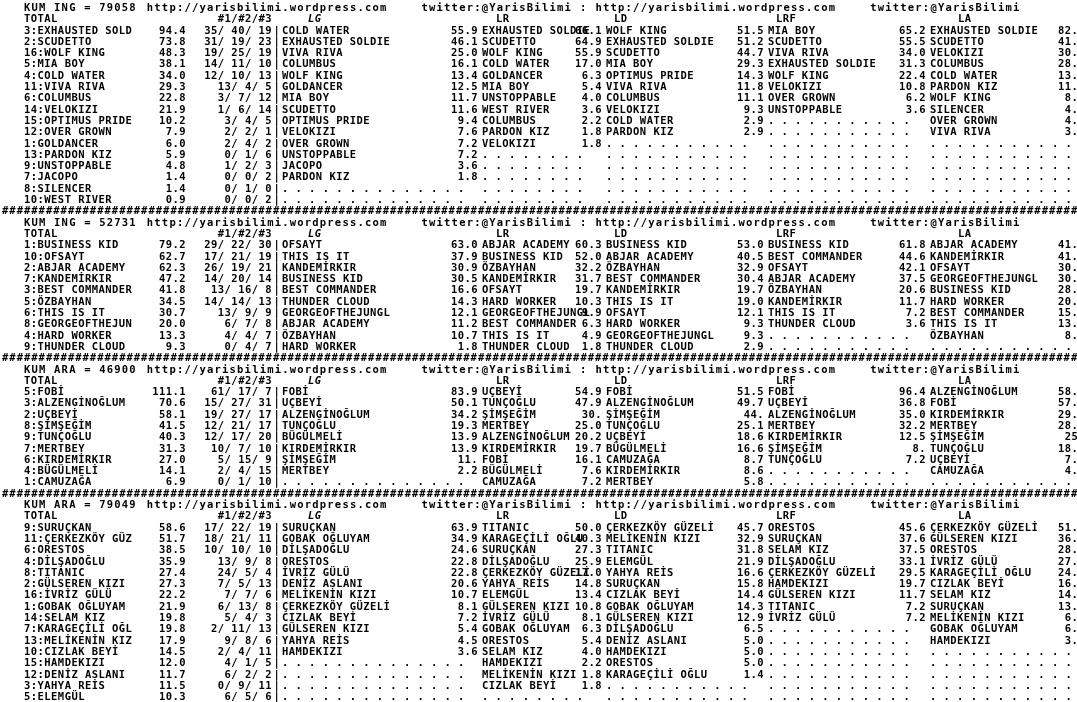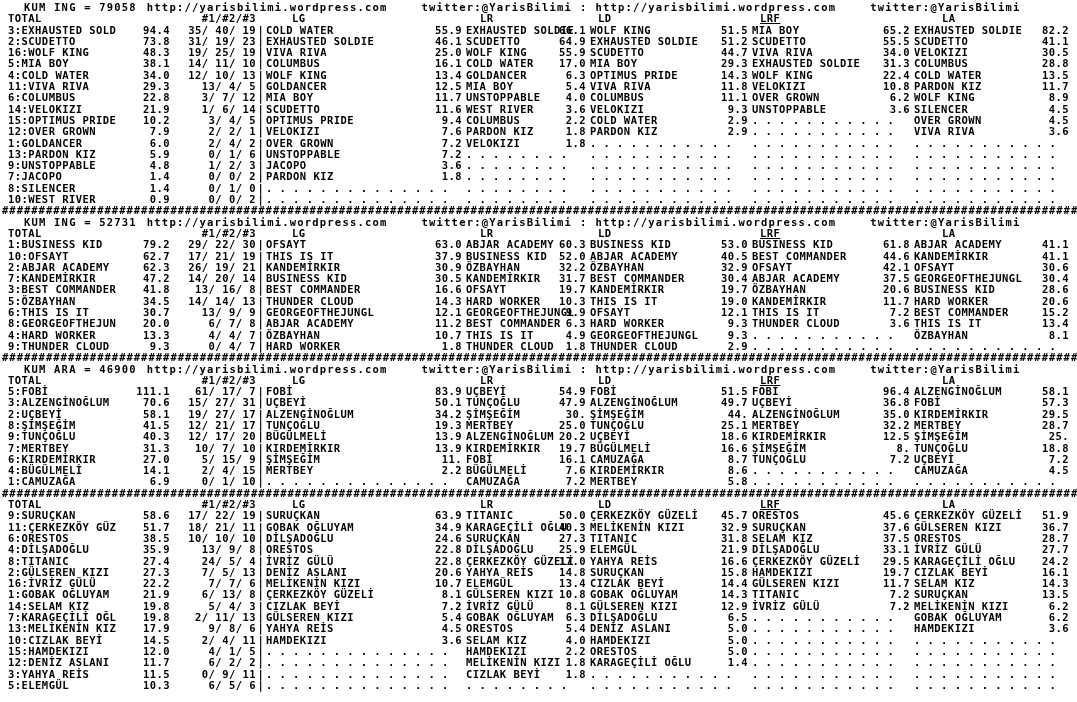--- a/index.html
+++ b/index.html
@@ -12,29 +12,29 @@
   #report{padding-top:2px;}
   .hline{height:11.3px;padding-left:24px;white-space:pre;letter-spacing:1.2px;overflow:hidden;}
   .hline .url{margin-left:10px;}
   .hline .tw{margin-left:34px;}
   .hline .colon{margin-left:8px;}
   .hline .url2{margin-left:8px;}
   .sep{height:11.3px;letter-spacing:1.0px;overflow:hidden;white-space:pre;padding-left:2px;}
   .row{
     display:grid;
     grid-template-columns:122px 40px 86px 10px 166px 30px 4px 86px 34px 4px 120px 38px 4px 122px 36px 4px 118px 37px;
-    padding-left:8px;height:11.3px;white-space:pre;letter-spacing:0.45px;
+    padding-left:24px;height:11.3px;white-space:pre;letter-spacing:0.45px;
   }
   .row>div{overflow:visible;}
   .num{text-align:right;}
   .pipe{text-align:center;}
-  .hlg{padding-left:26px;}
+  .hlg{padding-left:26px;font-style:italic;}
   .hlr{padding-left:14px;}
   .hld{padding-left:8px;}
-  .hlrf{padding-left:8px;text-decoration:underline;}
+  .hlrf{padding-left:8px;}
   .hla{padding-left:28px;}
 </style>
 </head>
 <body>
 
 <div id="report">
     <div class="section">
       <div class="hline"><span class="title">KUM ING = 79058</span><span class="url">http://yarisbilimi.wordpress.com</span><span class="tw">twitter:@YarisBilimi</span><span class="colon">:</span><span class="url2">http://yarisbilimi.wordpress.com</span><span class="tw">twitter:@YarisBilimi</span></div>
       <div class="row colhead"><div class="name">TOTAL</div><div class="num"></div><div class="num">#1/#2/#3</div><div class="pipe"></div><div class="name hlg">LG</div><div class="num"></div><div></div><div class="name hlr">LR</div><div class="num"></div><div></div><div class="name hld">LD</div><div class="num"></div><div></div><div class="name hlrf">LRF</div><div class="num"></div><div></div><div class="name hla">LA</div><div class="num"></div></div>
       <div class="row"><div class="name">3:EXHAUSTED SOLD</div><div class="num">94.4</div><div class="num">35/ 40/ 19</div><div class="pipe">|</div><div class="name">COLD WATER</div><div class="num">55.9</div><div></div><div class="name">EXHAUSTED SOLDIE</div><div class="num">66.1</div><div></div><div class="name">WOLF KING</div><div class="num">51.5</div><div></div><div class="name">MIA BOY</div><div class="num">65.2</div><div></div><div class="name">EXHAUSTED SOLDIE</div><div class="num">82.2</div></div>
@@ -78,20 +78,21 @@
       <div class="row"><div class="name">2:UÇBEYİ</div><div class="num">58.1</div><div class="num">19/ 27/ 17</div><div class="pipe">|</div><div class="name">ALZENGİNOĞLUM</div><div class="num">34.2</div><div></div><div class="name">ŞİMŞEĞİM</div><div class="num">30.</div><div></div><div class="name">ŞİMŞEĞİM</div><div class="num">44.</div><div></div><div class="name">ALZENGİNOĞLUM</div><div class="num">35.0</div><div></div><div class="name">KIRDEMİRKIR</div><div class="num">29.5</div></div>
       <div class="row"><div class="name">8:ŞİMŞEĞİM</div><div class="num">41.5</div><div class="num">12/ 21/ 17</div><div class="pipe">|</div><div class="name">TUNÇOĞLU</div><div class="num">19.3</div><div></div><div class="name">MERTBEY</div><div class="num">25.0</div><div></div><div class="name">TUNÇOĞLU</div><div class="num">25.1</div><div></div><div class="name">MERTBEY</div><div class="num">32.2</div><div></div><div class="name">MERTBEY</div><div class="num">28.7</div></div>
       <div class="row"><div class="name">9:TUNÇOĞLU</div><div class="num">40.3</div><div class="num">12/ 17/ 20</div><div class="pipe">|</div><div class="name">BÜGÜLMELİ</div><div class="num">13.9</div><div></div><div class="name">ALZENGİNOĞLUM</div><div class="num">20.2</div><div></div><div class="name">UÇBEYİ</div><div class="num">18.6</div><div></div><div class="name">KIRDEMİRKIR</div><div class="num">12.5</div><div></div><div class="name">ŞİMŞEĞİM</div><div class="num">25.</div></div>
       <div class="row"><div class="name">7:MERTBEY</div><div class="num">31.3</div><div class="num">10/ 7/ 10</div><div class="pipe">|</div><div class="name">KIRDEMİRKIR</div><div class="num">13.9</div><div></div><div class="name">KIRDEMİRKIR</div><div class="num">19.7</div><div></div><div class="name">BÜGÜLMELİ</div><div class="num">16.6</div><div></div><div class="name">ŞİMŞEĞİM</div><div class="num">8.</div><div></div><div class="name">TUNÇOĞLU</div><div class="num">18.8</div></div>
       <div class="row"><div class="name">6:KIRDEMİRKIR</div><div class="num">27.0</div><div class="num">5/ 15/ 9</div><div class="pipe">|</div><div class="name">ŞİMŞEĞİM</div><div class="num">11.</div><div></div><div class="name">FOBİ</div><div class="num">16.1</div><div></div><div class="name">CAMUZAĞA</div><div class="num">8.7</div><div></div><div class="name">TUNÇOĞLU</div><div class="num">7.2</div><div></div><div class="name">UÇBEYİ</div><div class="num">7.2</div></div>
       <div class="row"><div class="name">4:BÜGÜLMELİ</div><div class="num">14.1</div><div class="num">2/ 4/ 15</div><div class="pipe">|</div><div class="name">MERTBEY</div><div class="num">2.2</div><div></div><div class="name">BÜGÜLMELİ</div><div class="num">7.6</div><div></div><div class="name">KIRDEMİRKIR</div><div class="num">8.6</div><div></div><div class="name">. . . . . . . . . . .</div><div class="num"></div><div></div><div class="name">CAMUZAĞA</div><div class="num">4.5</div></div>
       <div class="row"><div class="name">1:CAMUZAĞA</div><div class="num">6.9</div><div class="num">0/ 1/ 10</div><div class="pipe">|</div><div class="name">. . . . . . . . . . . . . .</div><div class="num"></div><div></div><div class="name">CAMUZAĞA</div><div class="num">7.2</div><div></div><div class="name">MERTBEY</div><div class="num">5.8</div><div></div><div class="name">. . . . . . . . . . .</div><div class="num"></div><div></div><div class="name">. . . . . . . . . . .</div><div class="num"></div></div>
     </div>
     <div class="sep">######################################################################################################################################################</div>
     <div class="section">
+      <div class="hline"><span class="title">KUM ARA = 79049</span><span class="url">http://yarisbilimi.wordpress.com</span><span class="tw">twitter:@YarisBilimi</span><span class="colon">:</span><span class="url2">http://yarisbilimi.wordpress.com</span><span class="tw">twitter:@YarisBilimi</span></div>
       <div class="row colhead"><div class="name">TOTAL</div><div class="num"></div><div class="num">#1/#2/#3</div><div class="pipe"></div><div class="name hlg">LG</div><div class="num"></div><div></div><div class="name hlr">LR</div><div class="num"></div><div></div><div class="name hld">LD</div><div class="num"></div><div></div><div class="name hlrf">LRF</div><div class="num"></div><div></div><div class="name hla">LA</div><div class="num"></div></div>
       <div class="row"><div class="name">9:SURUÇKAN</div><div class="num">58.6</div><div class="num">17/ 22/ 19</div><div class="pipe">|</div><div class="name">SURUÇKAN</div><div class="num">63.9</div><div></div><div class="name">TITANIC</div><div class="num">50.0</div><div></div><div class="name">ÇERKEZKÖY GÜZELİ</div><div class="num">45.7</div><div></div><div class="name">ORESTOS</div><div class="num">45.6</div><div></div><div class="name">ÇERKEZKÖY GÜZELİ</div><div class="num">51.9</div></div>
       <div class="row"><div class="name">11:ÇERKEZKÖY GÜZ</div><div class="num">51.7</div><div class="num">18/ 21/ 11</div><div class="pipe">|</div><div class="name">GOBAK OĞLUYAM</div><div class="num">34.9</div><div></div><div class="name">KARAGEÇİLİ OĞLU</div><div class="num">40.3</div><div></div><div class="name">MELİKENİN KIZI</div><div class="num">32.9</div><div></div><div class="name">SURUÇKAN</div><div class="num">37.6</div><div></div><div class="name">GÜLSEREN KIZI</div><div class="num">36.7</div></div>
       <div class="row"><div class="name">6:ORESTOS</div><div class="num">38.5</div><div class="num">10/ 10/ 10</div><div class="pipe">|</div><div class="name">DİLŞADOĞLU</div><div class="num">24.6</div><div></div><div class="name">SURUÇKAN</div><div class="num">27.3</div><div></div><div class="name">TITANIC</div><div class="num">31.8</div><div></div><div class="name">SELAM KIZ</div><div class="num">37.5</div><div></div><div class="name">ORESTOS</div><div class="num">28.7</div></div>
       <div class="row"><div class="name">4:DİLŞADOĞLU</div><div class="num">35.9</div><div class="num">13/ 9/ 8</div><div class="pipe">|</div><div class="name">ORESTOS</div><div class="num">22.8</div><div></div><div class="name">DİLŞADOĞLU</div><div class="num">25.9</div><div></div><div class="name">ELEMGÜL</div><div class="num">21.9</div><div></div><div class="name">DİLŞADOĞLU</div><div class="num">33.1</div><div></div><div class="name">İVRİZ GÜLÜ</div><div class="num">27.7</div></div>
       <div class="row"><div class="name">8:TITANIC</div><div class="num">27.4</div><div class="num">24/ 5/ 4</div><div class="pipe">|</div><div class="name">İVRİZ GÜLÜ</div><div class="num">22.8</div><div></div><div class="name">ÇERKEZKÖY GÜZELİ</div><div class="num">17.0</div><div></div><div class="name">YAHYA REİS</div><div class="num">16.6</div><div></div><div class="name">ÇERKEZKÖY GÜZELİ</div><div class="num">29.5</div><div></div><div class="name">KARAGEÇİLİ OĞLU</div><div class="num">24.2</div></div>
       <div class="row"><div class="name">2:GÜLSEREN KIZI</div><div class="num">27.3</div><div class="num">7/ 5/ 13</div><div class="pipe">|</div><div class="name">DENİZ ASLANI</div><div class="num">20.6</div><div></div><div class="name">YAHYA REİS</div><div class="num">14.8</div><div></div><div class="name">SURUÇKAN</div><div class="num">15.8</div><div></div><div class="name">HAMDEKIZI</div><div class="num">19.7</div><div></div><div class="name">CIZLAK BEYİ</div><div class="num">16.1</div></div>
       <div class="row"><div class="name">16:İVRİZ GÜLÜ</div><div class="num">22.2</div><div class="num">7/ 7/ 6</div><div class="pipe">|</div><div class="name">MELİKENİN KIZI</div><div class="num">10.7</div><div></div><div class="name">ELEMGÜL</div><div class="num">13.4</div><div></div><div class="name">CIZLAK BEYİ</div><div class="num">14.4</div><div></div><div class="name">GÜLSEREN KIZI</div><div class="num">11.7</div><div></div><div class="name">SELAM KIZ</div><div class="num">14.3</div></div>
       <div class="row"><div class="name">1:GOBAK OĞLUYAM</div><div class="num">21.9</div><div class="num">6/ 13/ 8</div><div class="pipe">|</div><div class="name">ÇERKEZKÖY GÜZELİ</div><div class="num">8.1</div><div></div><div class="name">GÜLSEREN KIZI</div><div class="num">10.8</div><div></div><div class="name">GOBAK OĞLUYAM</div><div class="num">14.3</div><div></div><div class="name">TITANIC</div><div class="num">7.2</div><div></div><div class="name">SURUÇKAN</div><div class="num">13.5</div></div>
       <div class="row"><div class="name">14:SELAM KIZ</div><div class="num">19.8</div><div class="num">5/ 4/ 3</div><div class="pipe">|</div><div class="name">CIZLAK BEYİ</div><div class="num">7.2</div><div></div><div class="name">İVRİZ GÜLÜ</div><div class="num">8.1</div><div></div><div class="name">GÜLSEREN KIZI</div><div class="num">12.9</div><div></div><div class="name">İVRİZ GÜLÜ</div><div class="num">7.2</div><div></div><div class="name">MELİKENİN KIZI</div><div class="num">6.2</div></div>

